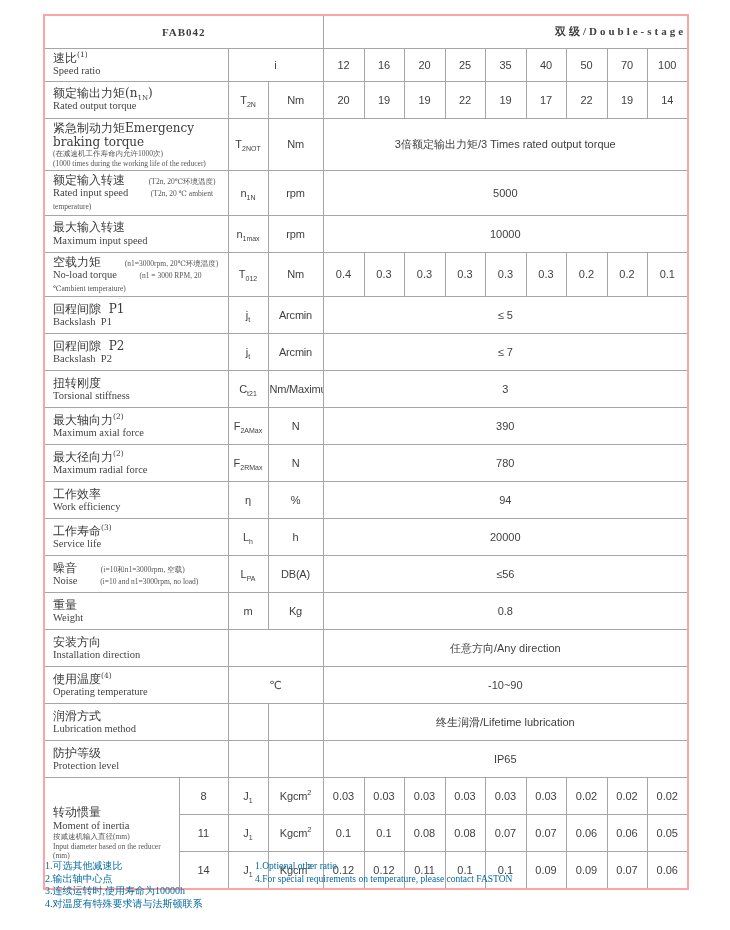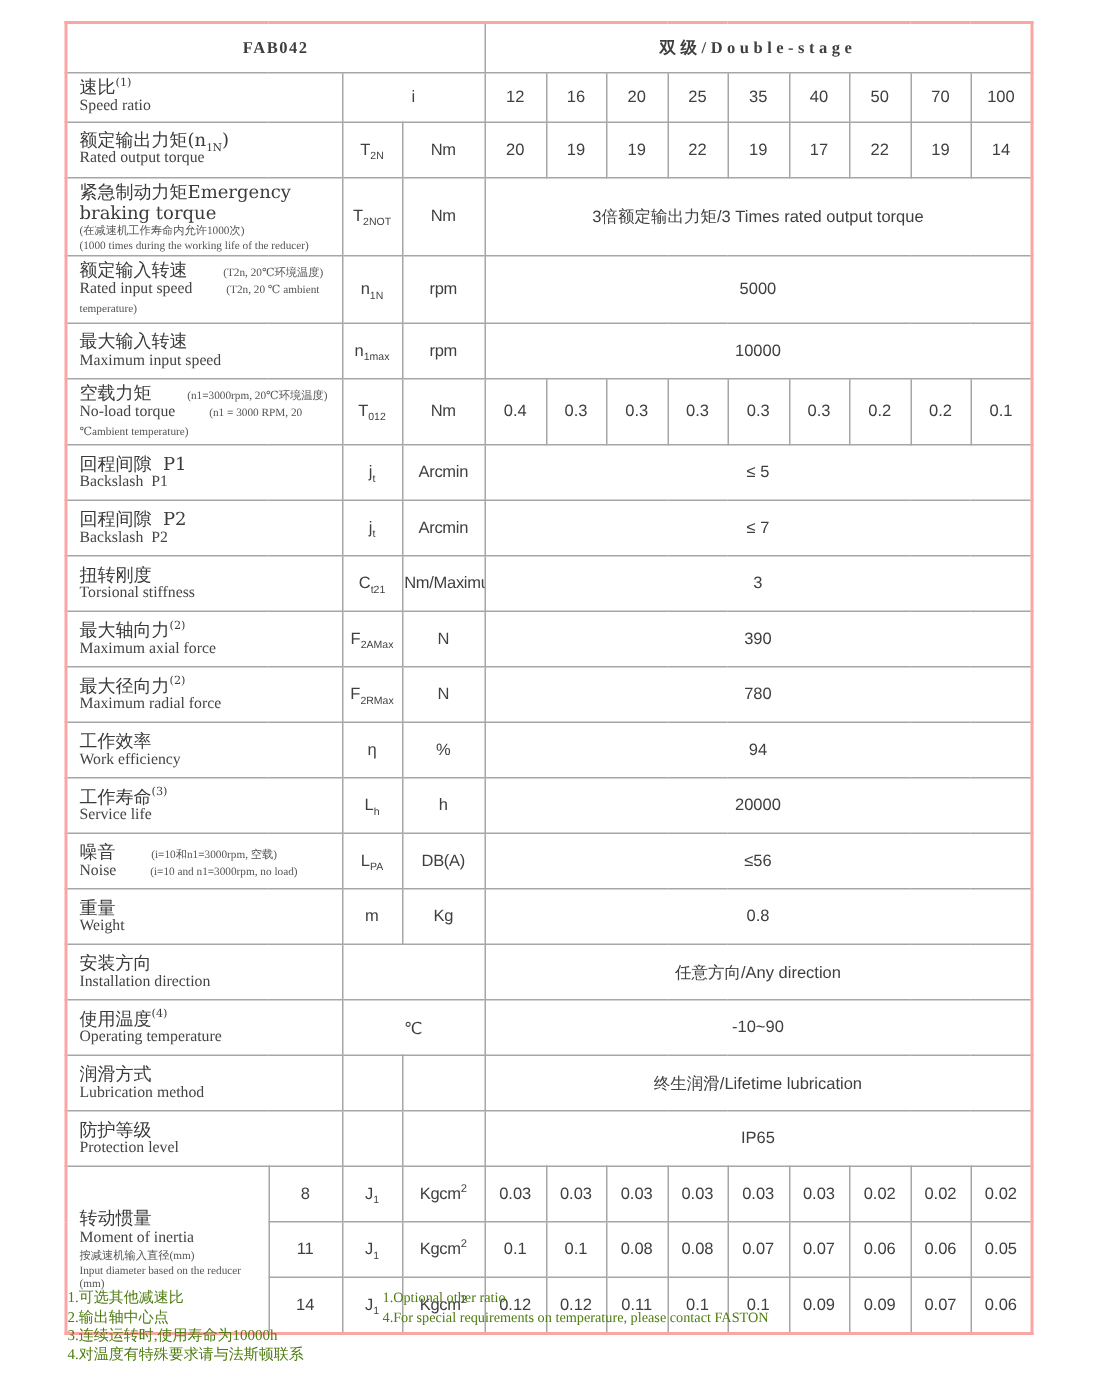--- a/index.html
+++ b/index.html
@@ -17,21 +17,21 @@
     border:1px solid #a6a6a6;vertical-align:middle;overflow:hidden;
     font-size:11px;color:#3f3f3f;
   }
   tr{height:37px;}
   tr.hdr{height:33px;}
   #spec-body tr:first-child{height:33px;}
   td.th-model,td.th-stage{
     text-align:center;font-family:"Liberation Serif","DejaVu Serif",serif;
     font-weight:bold;font-size:16px;color:#1a1a1a;letter-spacing:1px;
   }
-  td.th-stage{letter-spacing:3px;}
+  td.th-stage{letter-spacing:3px;text-align:right;}
   td.label{
     text-align:left;padding:2px 4px 2px 8px;line-height:1.15;
   }
   .l-zh{
     font-family:"DejaVu Serif","Liberation Serif",serif;
     font-size:12px;color:#3a3a3a;line-height:1.2;
   }
   .l-en{
     font-family:"Liberation Serif","DejaVu Serif",serif;
     font-size:10.5px;color:#444;line-height:1.2;
@@ -43,21 +43,21 @@
   .note{
     font-family:"Liberation Serif","DejaVu Serif",serif;
     font-size:7.5px;color:#555;padding-left:20px;
   }
   td.c{text-align:center;padding:0 1px;}
   td.unit-cell{font-size:10.5px;letter-spacing:-0.2px;margin-top:37px;}
   sub{font-size:7px;line-height:0;}
   sup{font-size:7.5px;line-height:0;}
   .notes{
     position:absolute;top:860px;
-    font-family:"Liberation Serif","DejaVu Serif",serif;color:#4d7c0f;
+    font-family:"Liberation Serif","DejaVu Serif",serif;color:#0369a1;
   }
   .notes-zh{left:45px;}
   .notes-en{left:255px;}
   .note-line{font-size:10px;line-height:12.5px;}
   .notes-en .note-line{font-size:9.5px;}
 </style>
 </head>
 <body>
 
 <div class="sheet">

